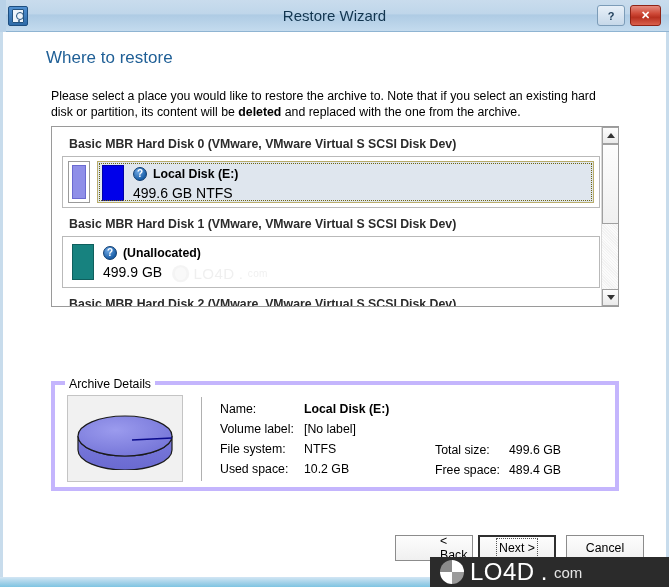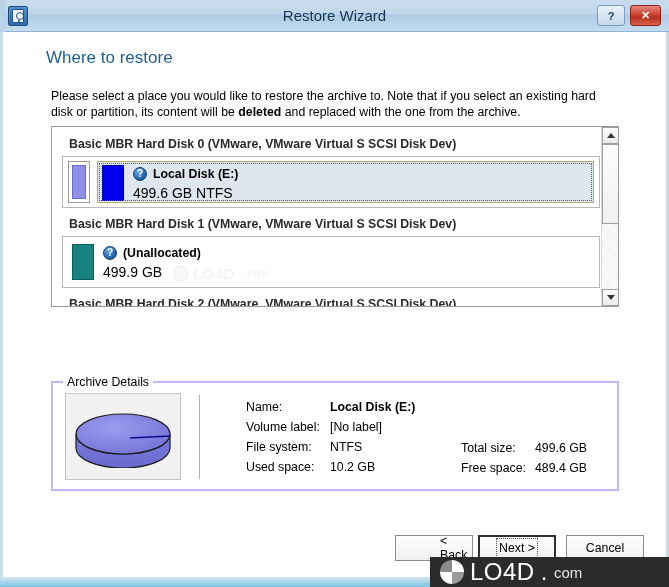--- a/index.html
+++ b/index.html
@@ -203,21 +203,21 @@
     position: absolute; left: 0; top: 0;
     width: 17px; height: 55%;
     background: linear-gradient(to bottom,#fdfdfd,#f0f0f0);
     border: 1px solid #a0a0a0;
   }
 
   
   .details {
     position: absolute; left: 51px; top: 381px;
     width: 568px; height: 110px;
-    border: 2px solid #c4b5fd;
+    border: 4px solid #c4b5fd;
   }
   .details-legend {
     position: absolute; left: 10px; top: -8px;
     background: #ffffff; padding: 0 4px;
     font-size: 12.3px; color: #000;
   }
   .platter-img {
     position: absolute; left: 12px; top: 10px;
     width: 116px; height: 87px;
     background: #f1f1f1;
@@ -229,21 +229,21 @@
     width: 98px; height: 60px;
   }
   .detail-sep {
     position: absolute; left: 146px; top: 12px;
     width: 1px; height: 84px; background: #b0b0b0;
   }
   .detail-col { position: absolute; font-size: 12.3px; color: #000; }
   .dc-left { left: 165px; top: 14px; }
   .dc-right { left: 380px; top: 55px; }
   .drow { display: flex; height: 20px; align-items: center; }
-  .dlabel { width: 84px; flex: 0 0 auto; margin-left: 28px; }
+  .dlabel { width: 84px; flex: 0 0 auto; }
   .dlabel.wide { width: 74px; }
   .dvalue { }
   .dvalue.bold { font-weight: bold; }
 
   .hint {
     position: absolute; left: 51px; top: 498px;
     font-size: 12.3px; color: #000;
   }
   .hint b { font-weight: bold; }
 

